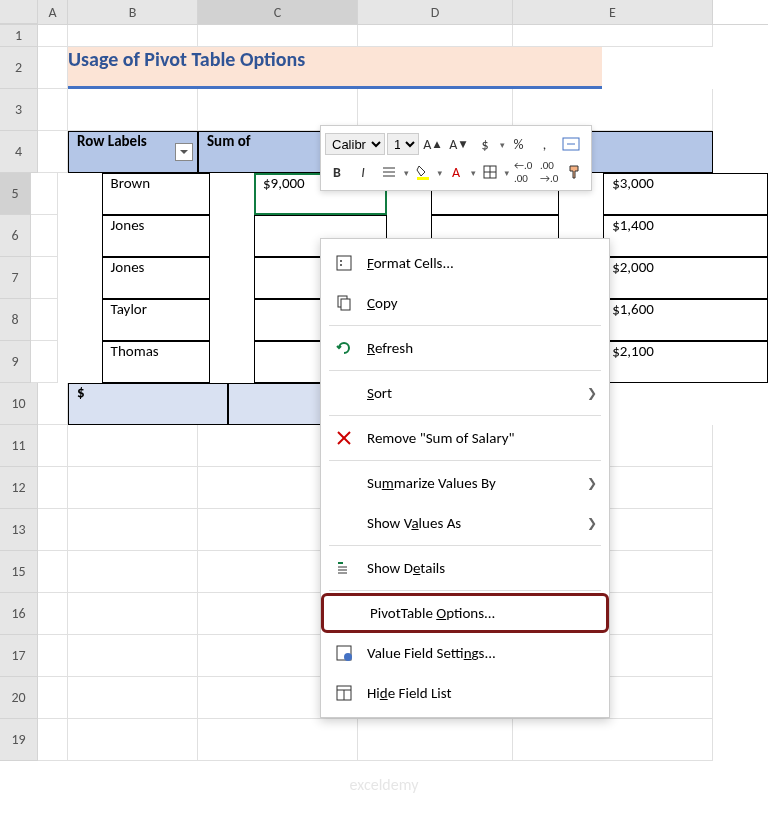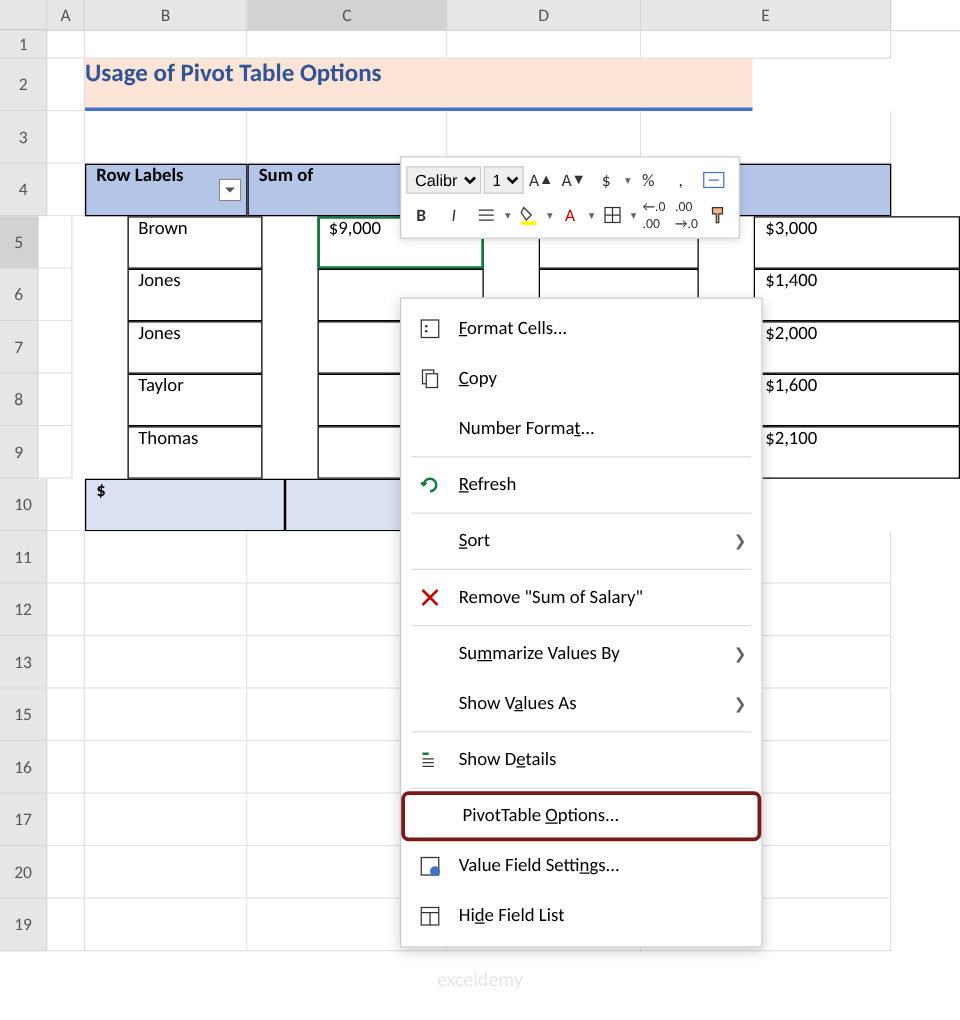--- a/index.html
+++ b/index.html
@@ -285,24 +285,20 @@
     </div>
   <div class="menu-item">
       <div class="menu-icon">
         <svg width="18" height="18">
           <rect x="3" y="2" width="9" height="11" fill="none" stroke="#333"></rect>
           <rect x="6" y="5" width="9" height="11" fill="#fff" stroke="#333"></rect>
         </svg>
       </div>
       <span><span class="underline-char">C</span>opy</span>
     </div>
-  <div class="menu-item">
-      <div class="menu-icon"></div>
-      <span>Number Forma<span class="underline-char">t</span>...</span>
-    </div>
   <div class="menu-sep"></div>
   <div class="menu-item">
       <div class="menu-icon">
         <svg width="18" height="18">
           <path d="M4 9 A5 5 0 1 1 9 14" fill="none" stroke="#107c41" stroke-width="2"></path>
           <path d="M2 7 L4 9 L6 7" fill="none" stroke="#107c41" stroke-width="2"></path>
         </svg>
       </div>
       <span><span class="underline-char">R</span>efresh</span>
     </div>

